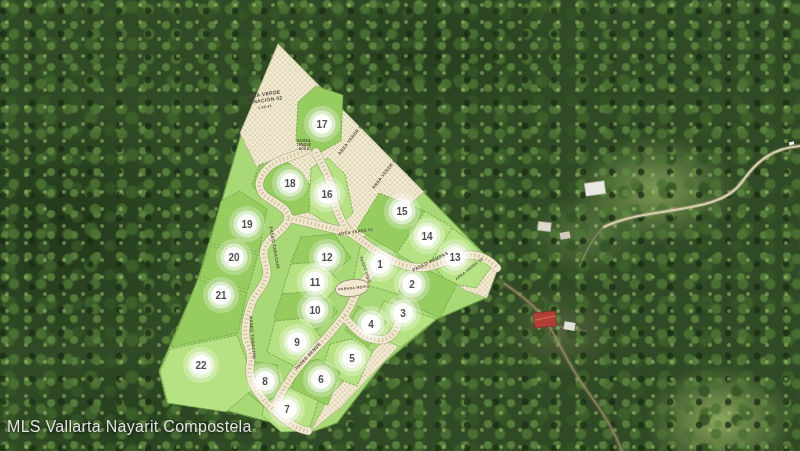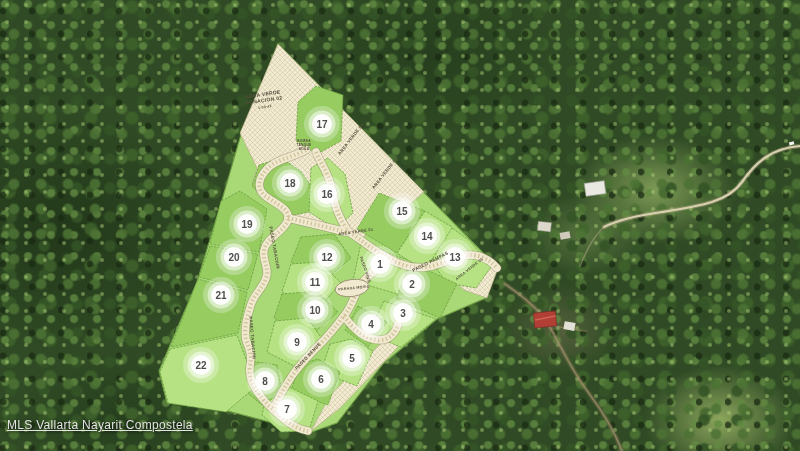--- a/index.html
+++ b/index.html
@@ -29,23 +29,22 @@
       radial-gradient(ellipse 140px 90px at 120px 420px, rgba(30,52,24,0.5), transparent 75%);
     background-size:
       19px 17px, 29px 23px, 27px 25px, 23px 21px, 33px 29px, 41px 37px,
       100% 100%,100% 100%,100% 100%,100% 100%,100% 100%,100% 100%,100% 100%;
   }
   svg{position:absolute;inset:0;display:block;}
   .svgtext{font-family:"Liberation Sans",sans-serif;}
   
   .watermark{
     position:absolute;left:7px;top:418px;
-    font-size:12px;letter-spacing:0.3px;color:rgba(245,247,245,0.92);
+    font-size:16px;letter-spacing:0.3px;color:rgba(245,247,245,0.92);
     text-shadow:0 1px 3px rgba(0,0,0,0.65), 0 0 1px rgba(0,0,0,0.5);
-    text-decoration:underline;
   }
 </style>
 </head>
 <body>
 
 <div class="stage">
 
   <div id="bg"></div>
 
   <svg viewBox="0 0 800 451" width="800" height="451">

